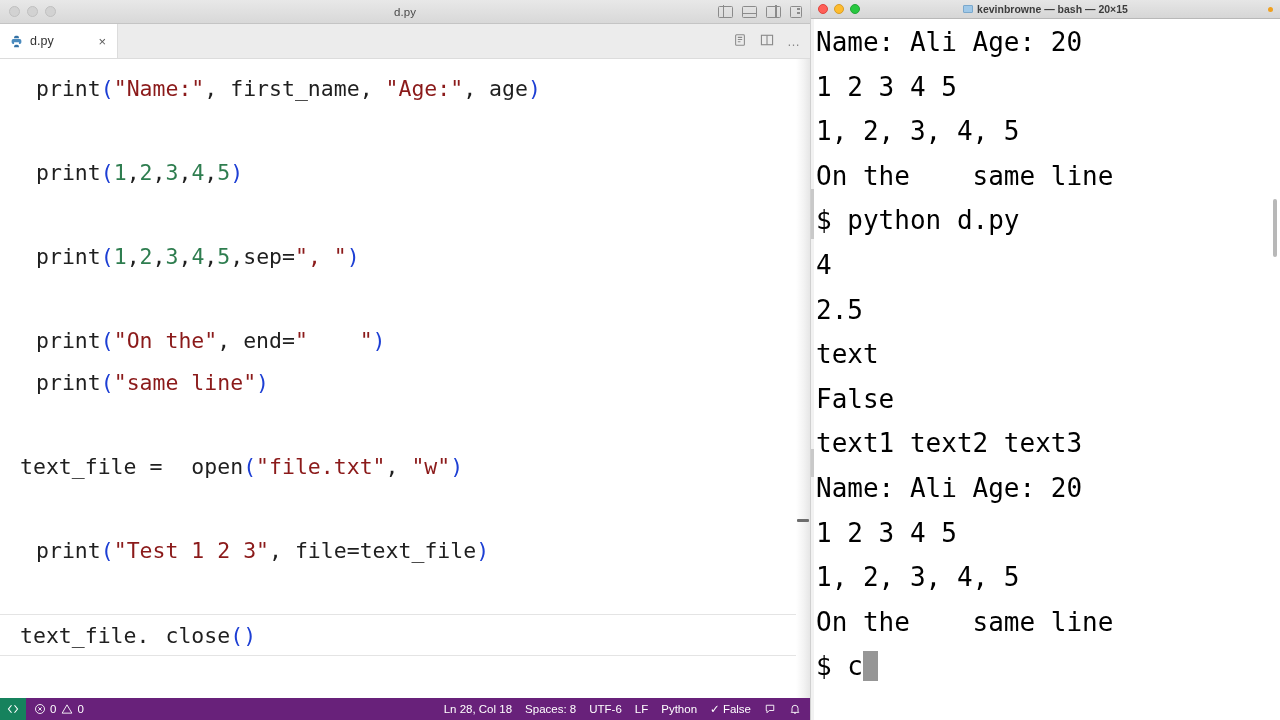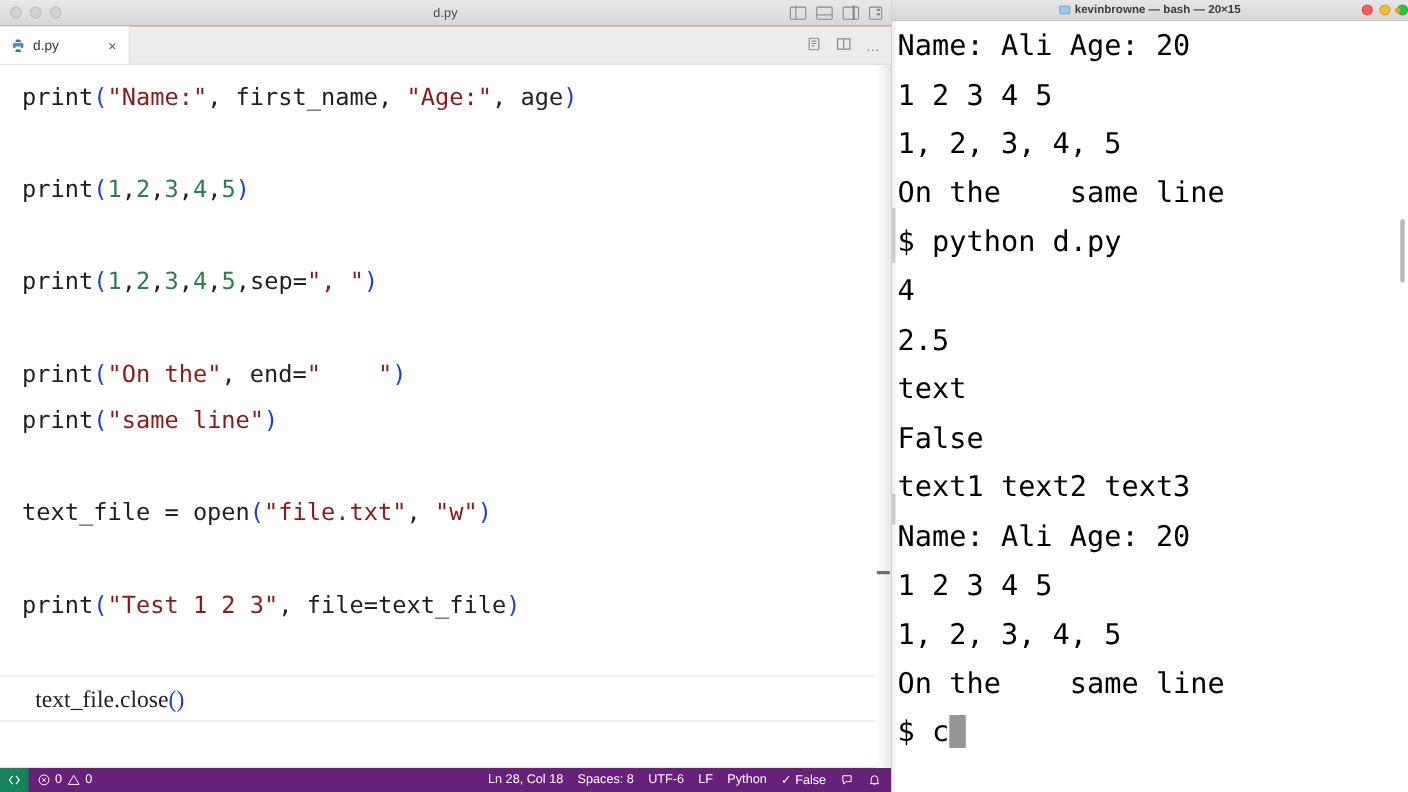--- a/index.html
+++ b/index.html
@@ -85,23 +85,23 @@
     font-size: 21.5px;
     line-height: 42px;
     white-space: pre;
     color: #1f1f1f;
   }
   .cl { height: 42px; position: relative; }
   .cl.current {
     border-top: 1px solid #e4e4e4;
     border-bottom: 1px solid #e4e4e4;
     height: 42px;
-    margin-left: -20px; padding-left: 32px; font-family: Liberation Serif, serif;
-  }
-  .tk-fn   { color: #1f1f1f; }
+    margin-left: -20px; padding-left: 20px;
+  }
+  .tk-fn   { color: #1f1f1f; margin-left: 16px; }
   .tk-par  { color: #1d3fd4; }
   .tk-str  { color: #8b1a1a; }
   .tk-num  { color: #2e7d4f; }
   .tk-id   { color: #1f1f1f; }
 
   
   .vs-overview {
     position: absolute; right: 0; top: 0; bottom: 0; width: 14px;
     background: linear-gradient(to right, #ffffff, #f3f3f3 55%, #e6e6e6);
   }
@@ -132,21 +132,20 @@
     background: #ffffff;
     display: flex; flex-direction: column;
     border-left: 1px solid #d0d0d0;
   }
   .tm-titlebar {
     height: 19px; min-height: 19px;
     background: linear-gradient(to bottom, #e6e6e6, #d6d6d6);
     border-bottom: 1px solid #b8b8b8;
     display: flex; align-items: center;
     position: relative;
-    justify-content: flex-end;
   }
   .tm-traffic { display: flex; gap: 6px; margin-left: 7px; }
   .tmd { width: 10px; height: 10px; border-radius: 50%; }
   .tmd.r { background: #ff5f57; border: 0.5px solid #e0443e; }
   .tmd.y { background: #febc2e; border: 0.5px solid #d89d26; }
   .tmd.g { background: #28c840; border: 0.5px solid #23a637; }
   .tm-title {
     position: absolute; left: 0; right: 0; text-align: center;
     font-size: 10.5px; font-weight: bold; color: #3c3c3c;
     display: flex; align-items: center; justify-content: center; gap: 4px;

